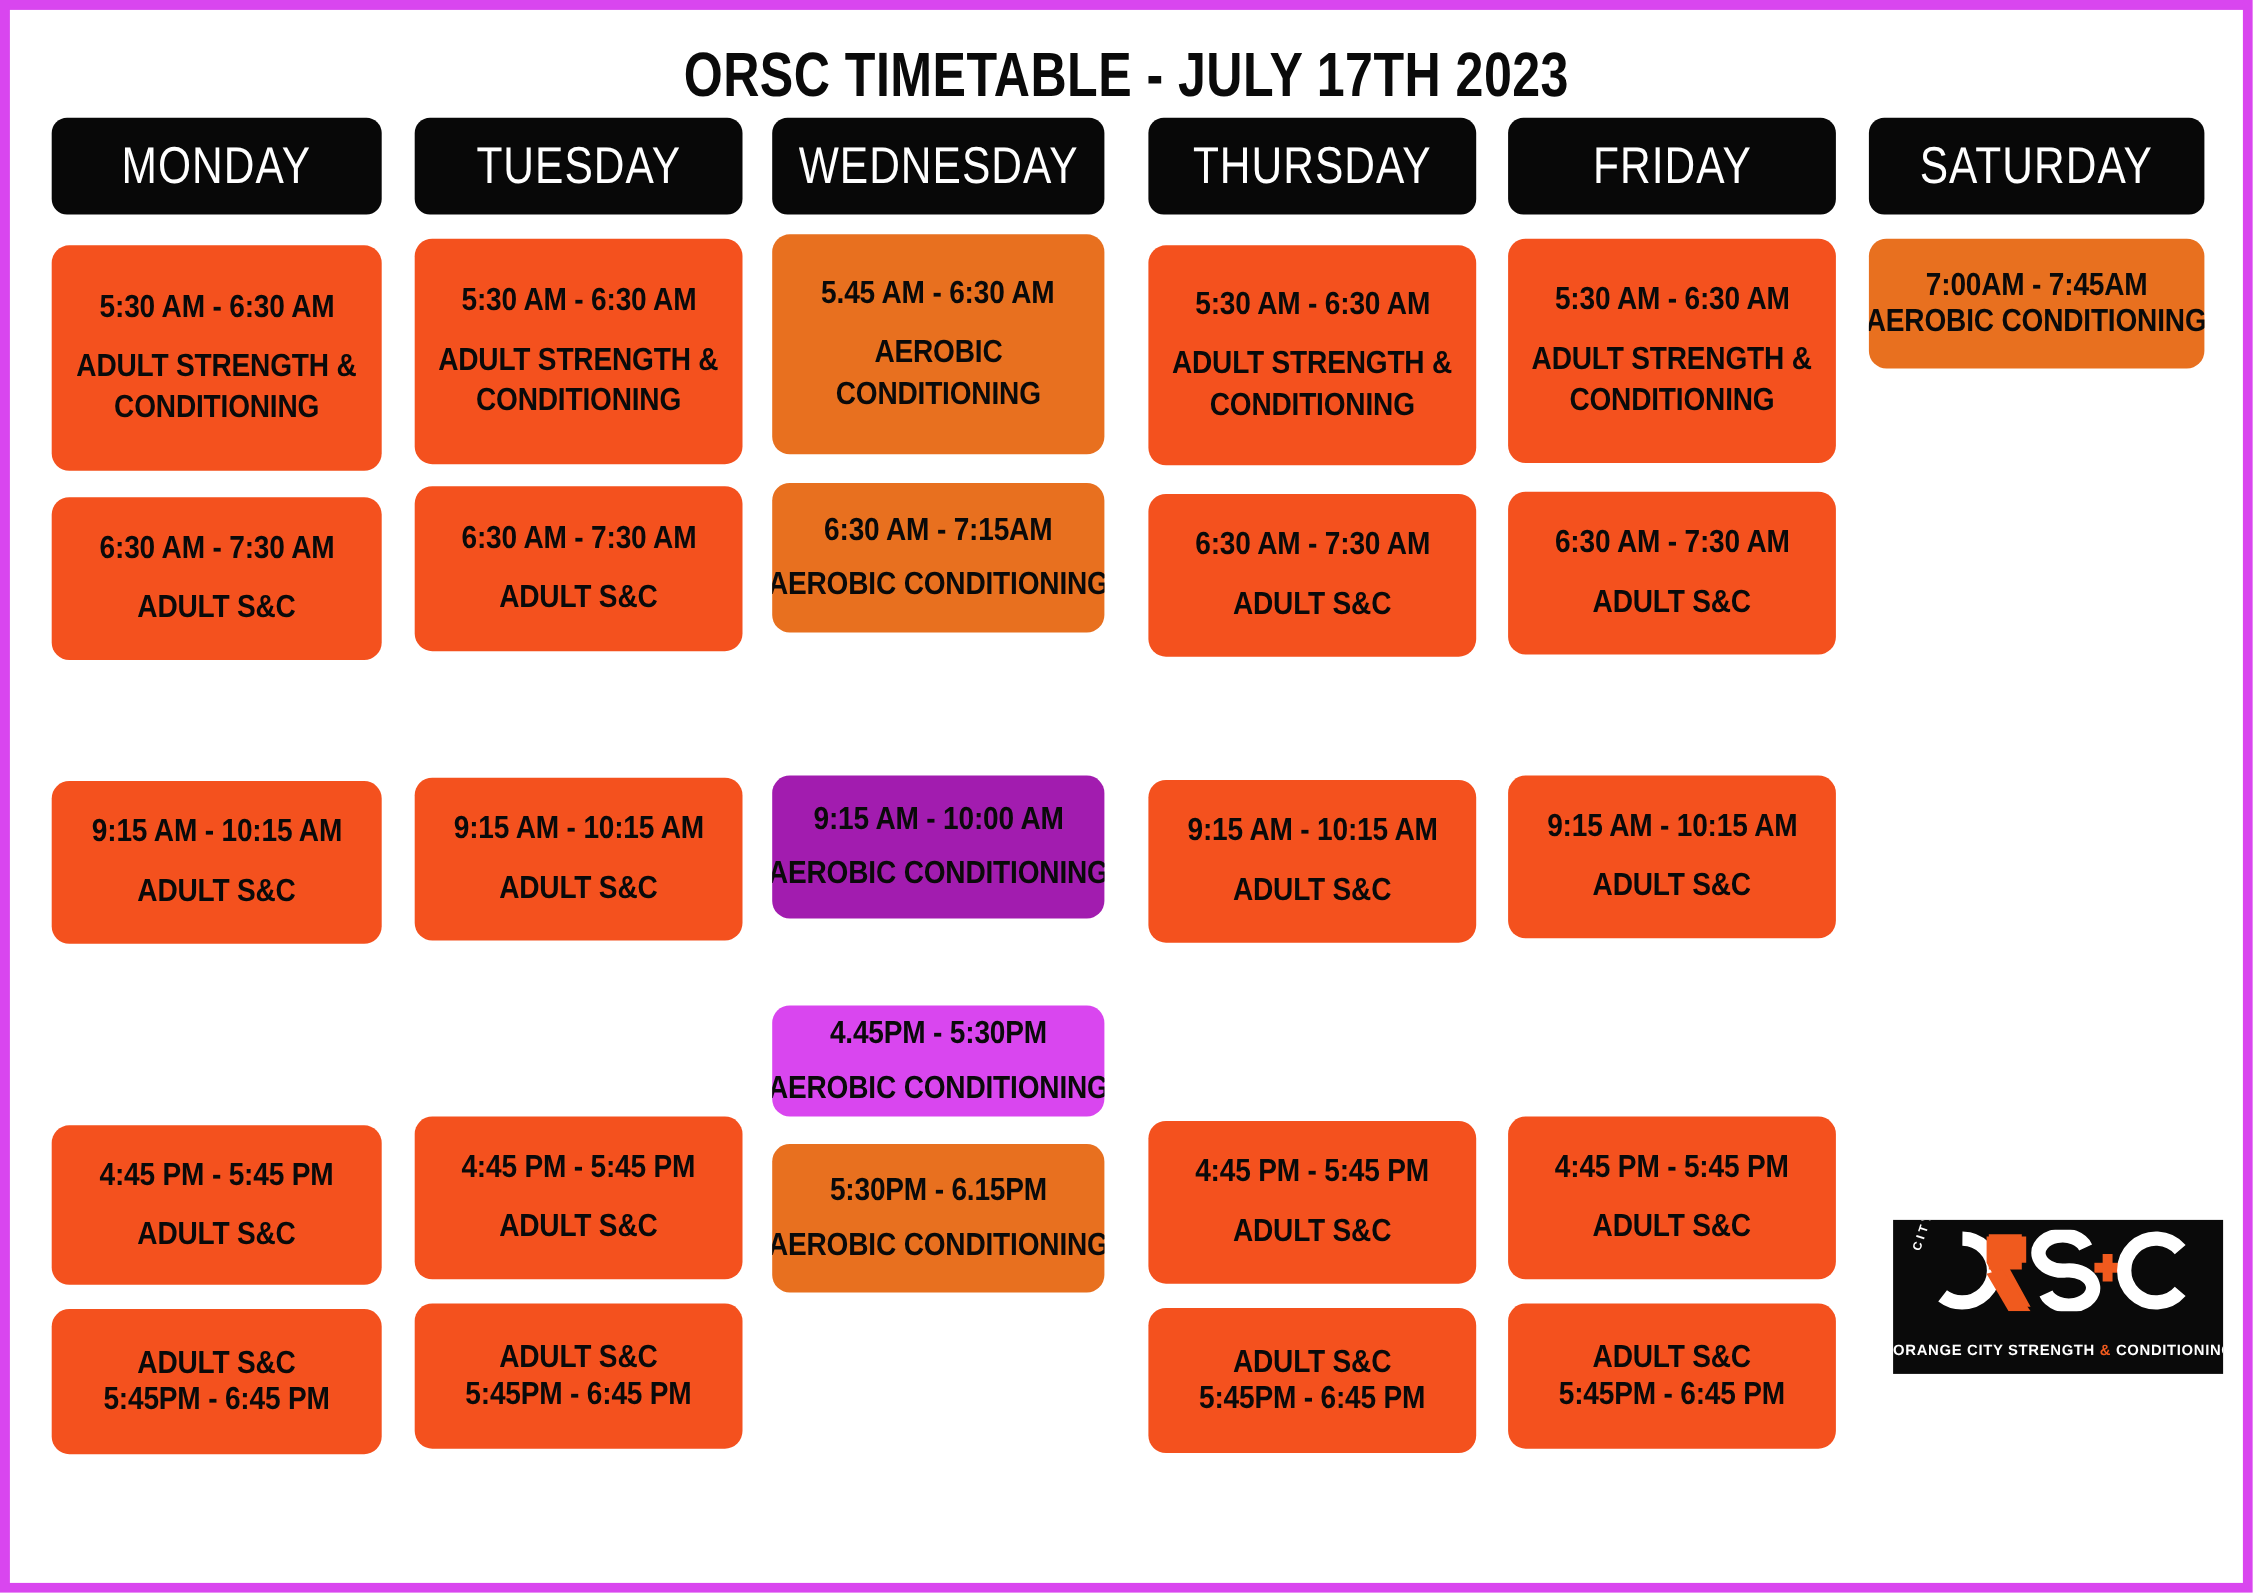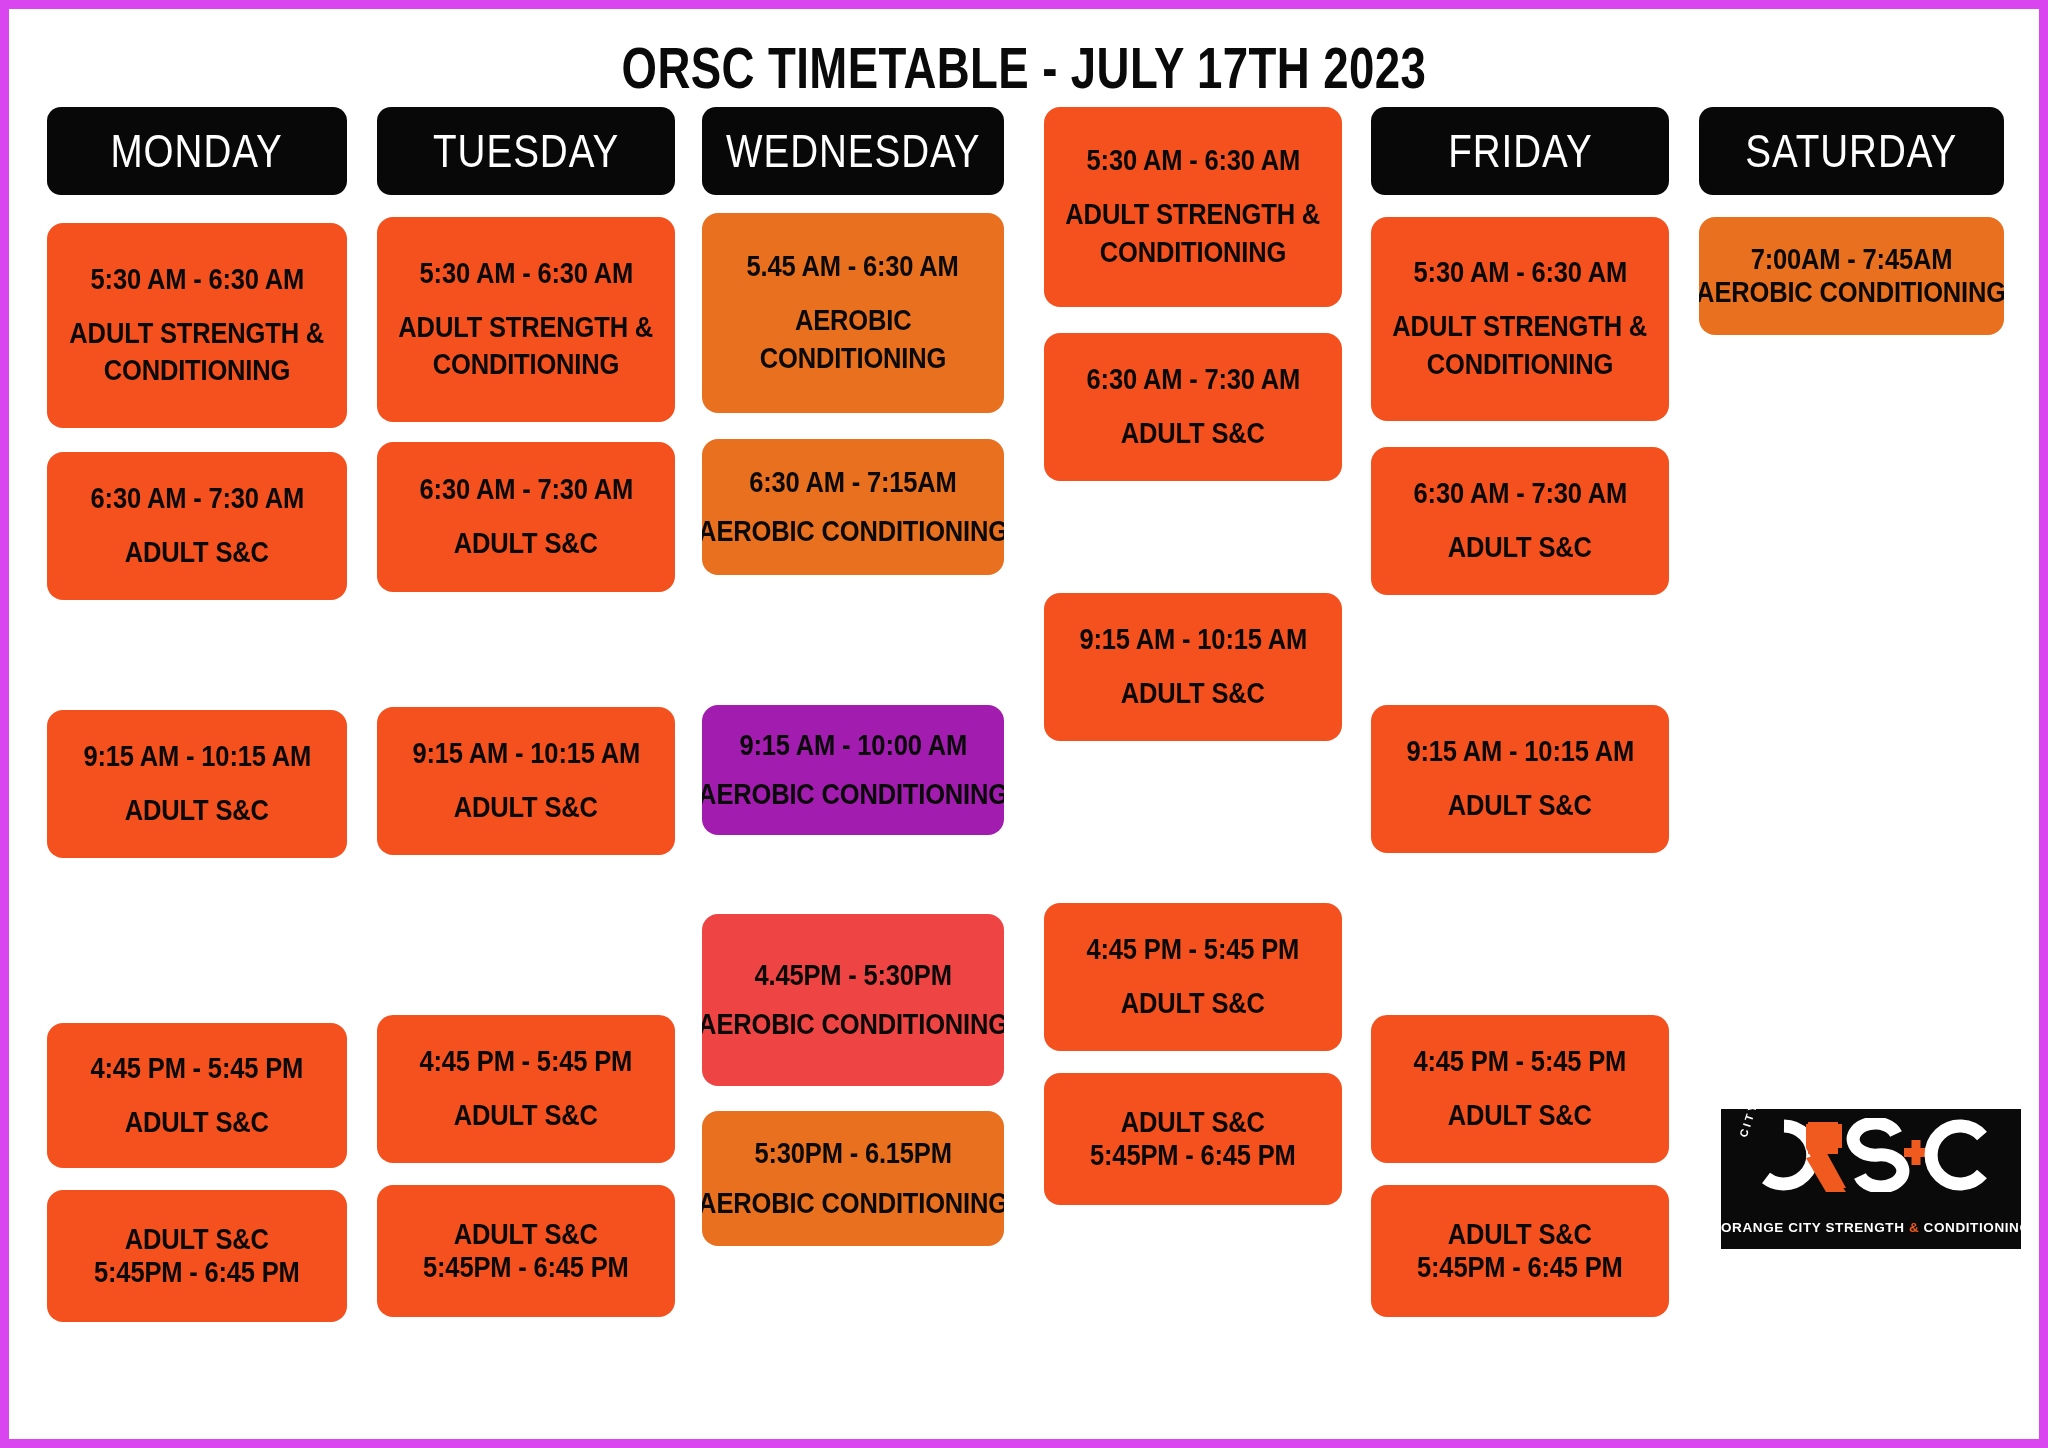--- a/index.html
+++ b/index.html
@@ -225,31 +225,34 @@
         <span class="line">CONDITIONING</span>
       </div>
       <div class="card compact" style="background:#e8701f; height:136px; margin-bottom:130px;">
         <span class="line">6:30 AM - 7:15AM</span>
         <span class="line gap">AEROBIC CONDITIONING</span>
       </div>
       <div class="card compact" style="background:#a21caf; height:130px; margin-bottom:79px;">
         <span class="line">9:15 AM - 10:00 AM</span>
         <span class="line gap">AEROBIC CONDITIONING</span>
       </div>
-      <div class="card compact" style="background:#ef4444; height:172px; margin-bottom:25px;">
+      <div class="card compact" style="background:#d946ef; height:101px; margin-bottom:25px;">
         <span class="line">4.45PM - 5:30PM</span>
         <span class="line gap">AEROBIC CONDITIONING</span>
       </div>
       <div class="card compact" style="background:#e8701f; height:135px;">
         <span class="line">5:30PM - 6.15PM</span>
         <span class="line gap">AEROBIC CONDITIONING</span>
       </div>
     </div>
 
     <div class="col" style="left:1035px; width:298px;">
+      <div class="day-head" style="height:88px; margin-bottom:28px;">
+        <span>THURSDAY</span>
+      </div>
       <div class="card" style="background:#f4511e; height:200px; margin-bottom:26px;">
         <span class="line">5:30 AM - 6:30 AM</span>
         <span class="line gap">ADULT STRENGTH &amp;</span>
         <span class="line">CONDITIONING</span>
       </div>
       <div class="card" style="background:#f4511e; height:148px; margin-bottom:112px;">
         <span class="line">6:30 AM - 7:30 AM</span>
         <span class="line gap">ADULT S&amp;C</span>
       </div>
       <div class="card" style="background:#f4511e; height:148px; margin-bottom:162px;">

